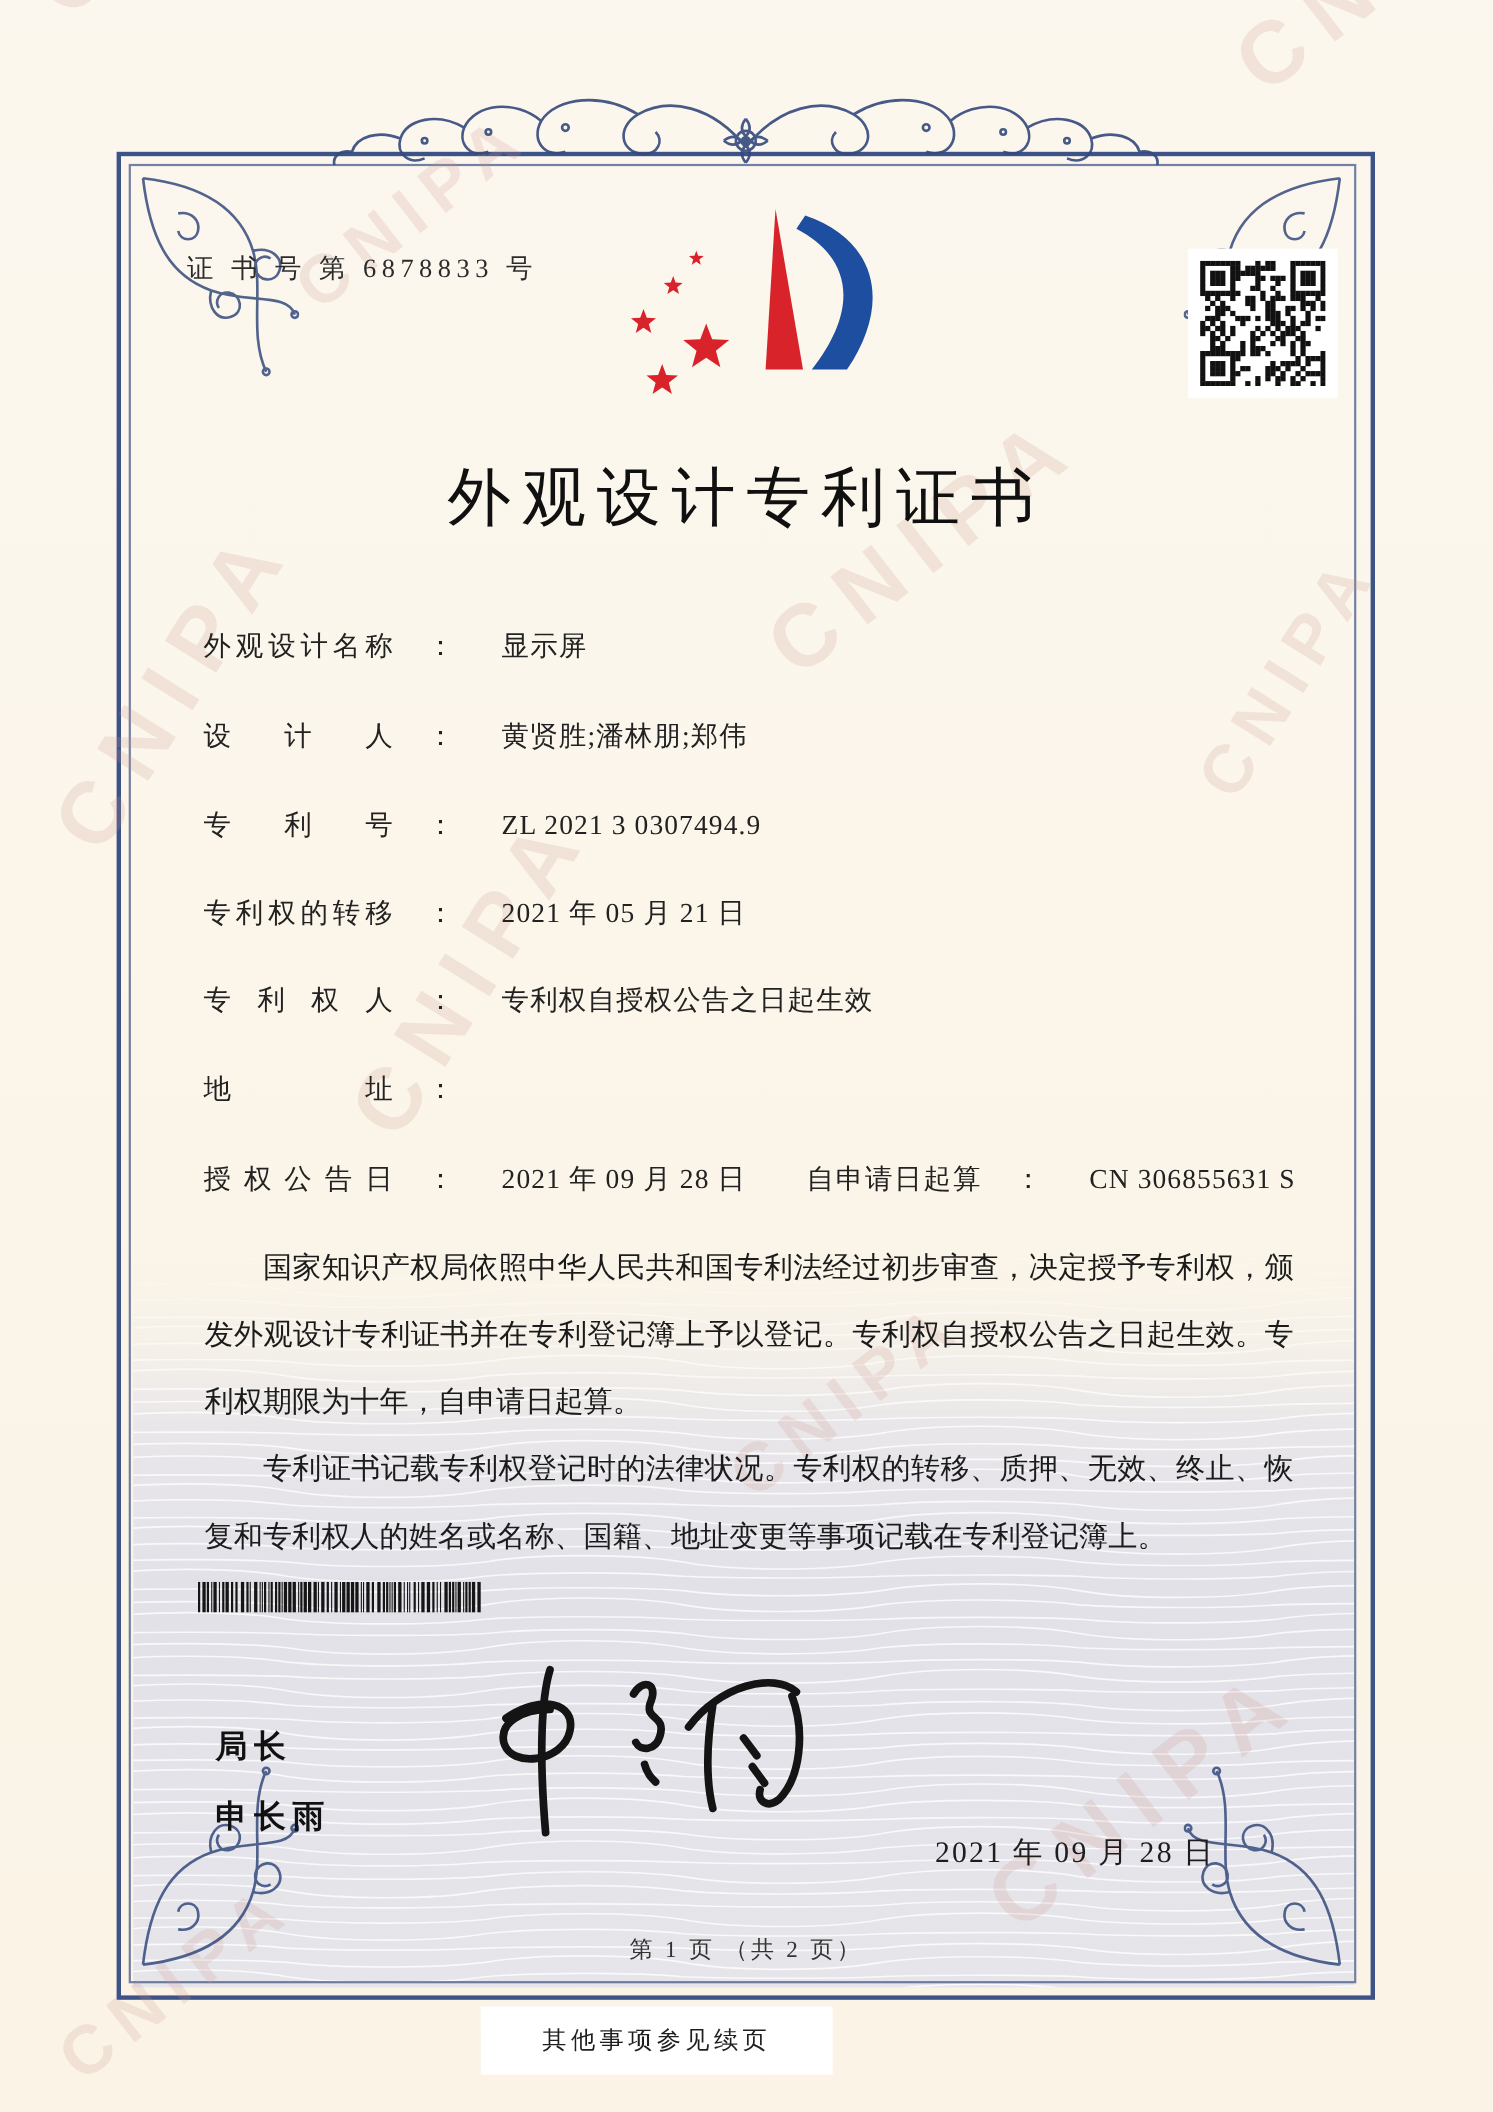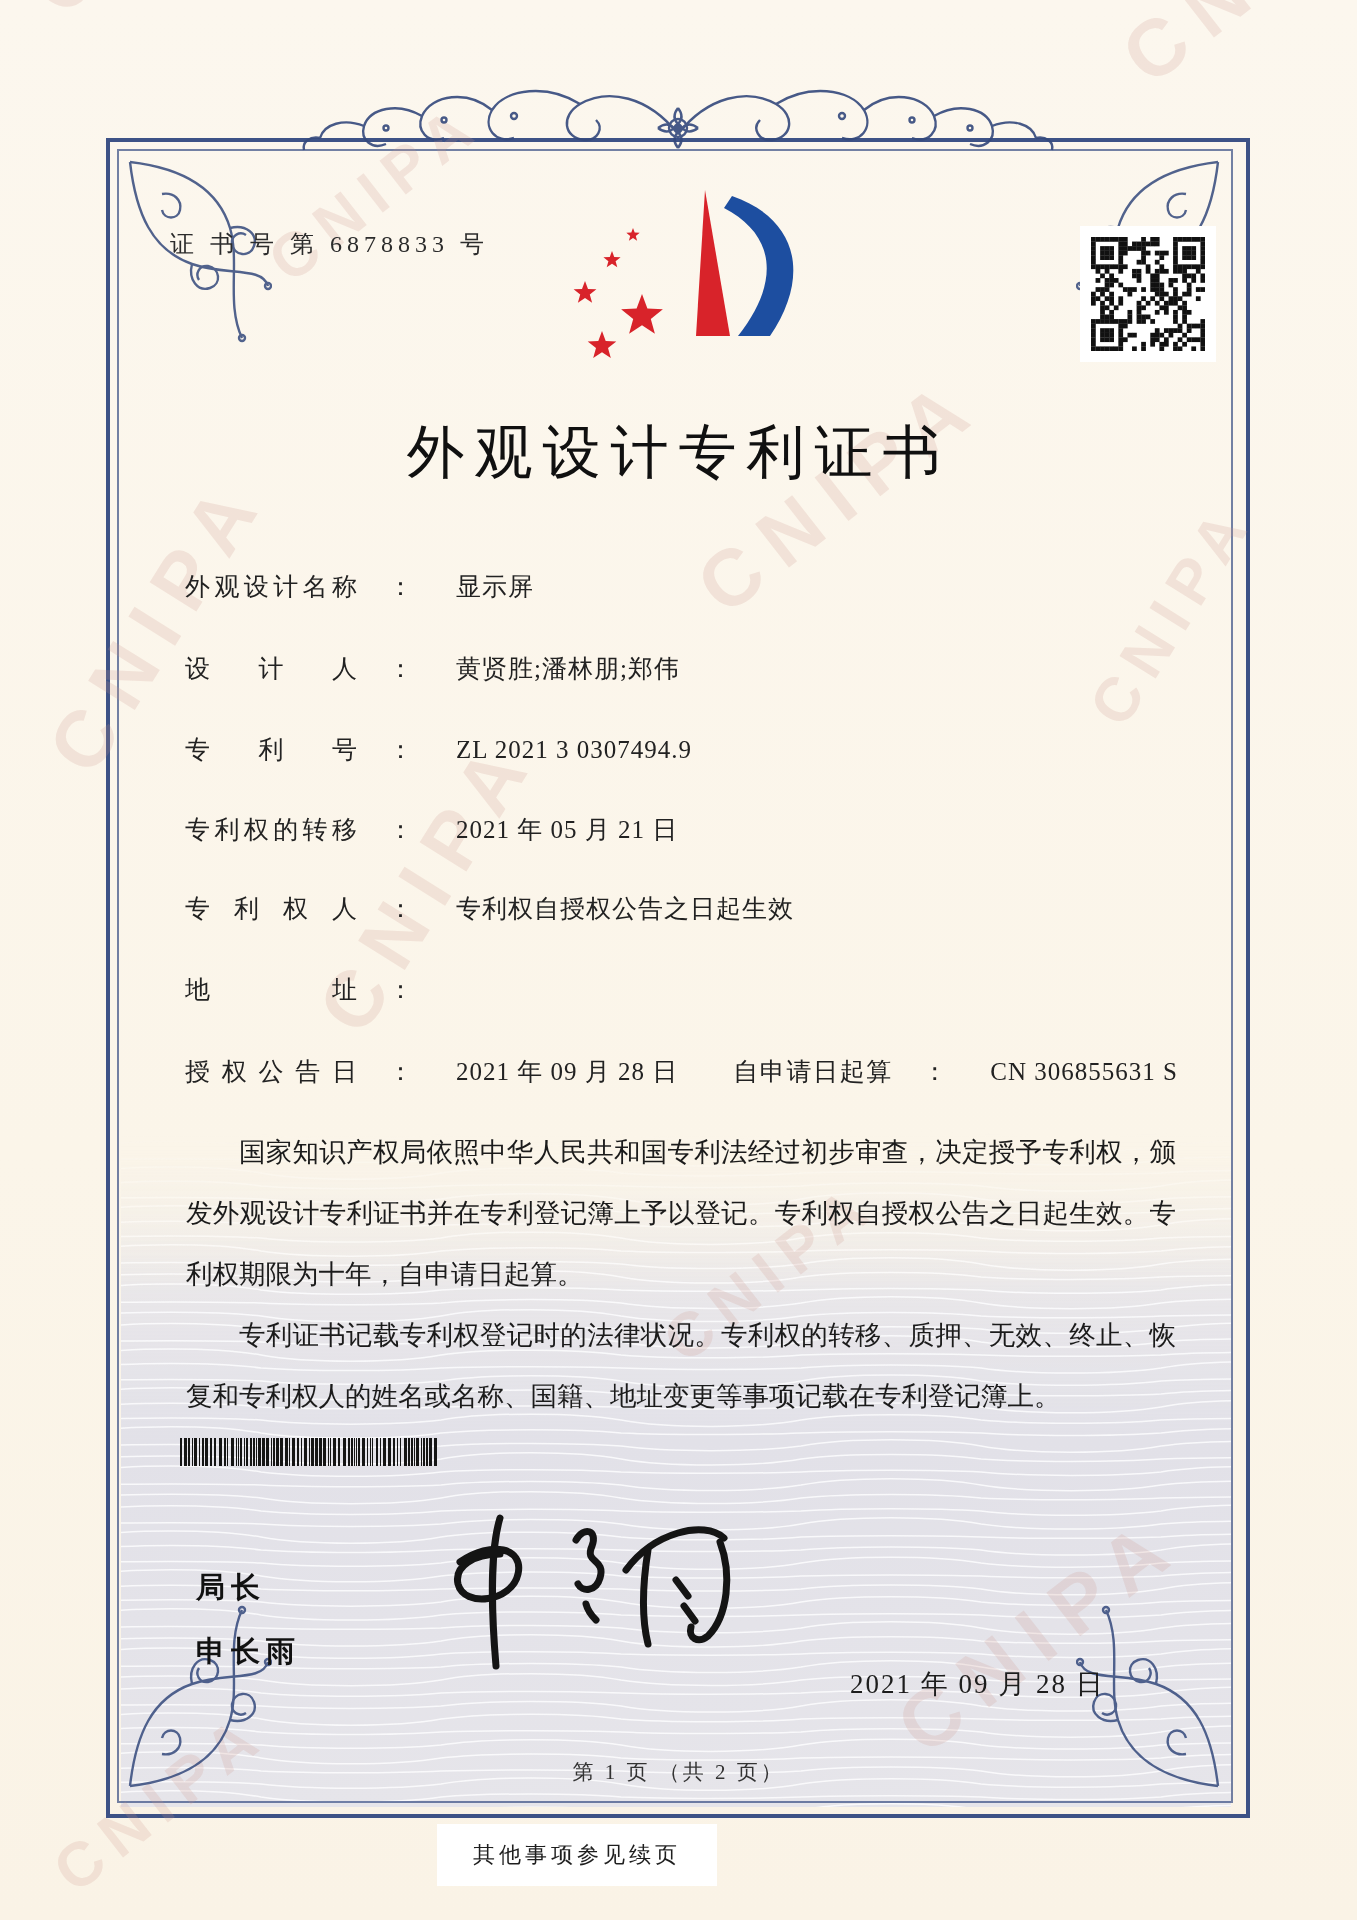--- a/index.html
+++ b/index.html
@@ -43,21 +43,21 @@
   .row .val{letter-spacing:1px;}
   .row .lbl2{width:158px;margin-left:26px;}
   .body-text{left:186px;top:1122px;width:990px;font-size:26.5px;line-height:2.3;
              text-align:justify;color:#1b1b1b;}
   .body-text p{margin:0;text-indent:2em;}
   .signer{left:196px;font-family:"Liberation Sans","DejaVu Sans",sans-serif;
           font-weight:bold;font-size:29px;letter-spacing:6px;color:#111;}
   .issue-date{left:850px;top:1666px;font-size:27px;letter-spacing:2px;color:#1d1d1d;}
   .pageno{left:0;top:1758px;width:100%;text-align:center;font-size:21px;
           letter-spacing:3px;color:#333;}
-  .note{left:437px;top:1824px;width:280px;height:62px;background:#ffffff;
+  .note{left:437px;top:1824px;width:320px;height:62px;background:#ffffff;
         display:flex;align-items:center;justify-content:center;font-size:22px;
         letter-spacing:4px;color:#1e1e1e;}
   #qr-wrap{position:absolute;left:1080px;top:226px;width:136px;height:136px;background:#fff;
            z-index:4;display:flex;align-items:center;justify-content:center;}
   #logo-svg{position:absolute;left:540px;top:168px;z-index:4;}
   #sig-svg{position:absolute;left:408px;top:1504px;z-index:5;}
   #barcode-svg{position:absolute;left:180px;top:1438px;z-index:5;}
 </style>
 </head>
 <body>

